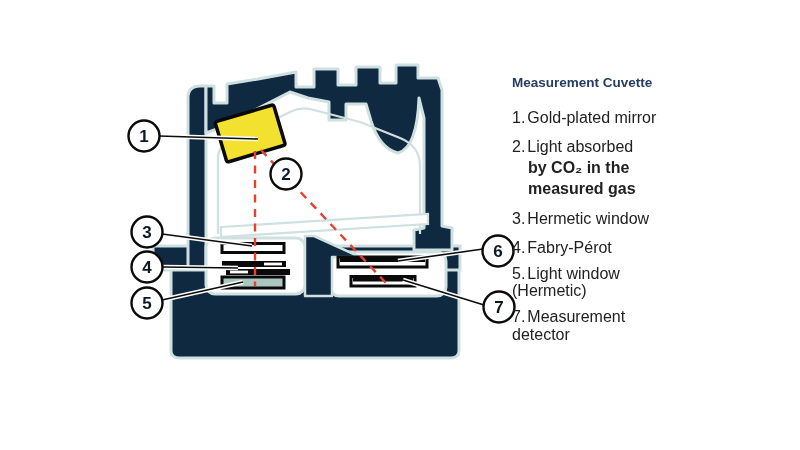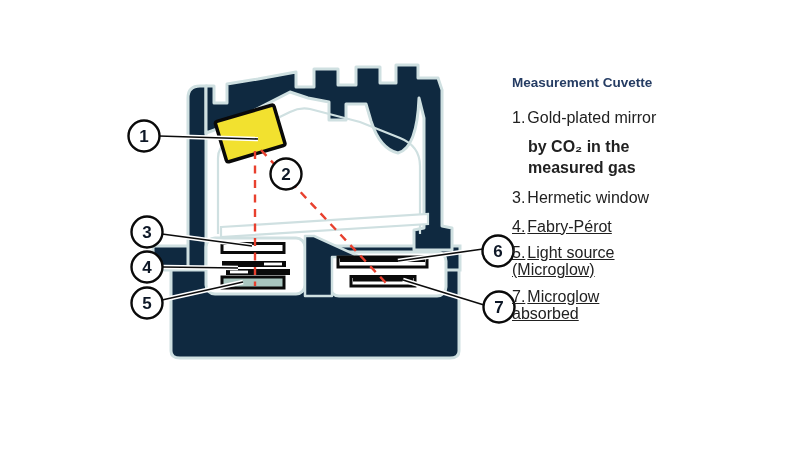--- a/index.html
+++ b/index.html
@@ -13,21 +13,21 @@
     color:#212121;
   }
   .legend-title{
     color:#253c63;font-weight:700;font-size:13.5px;line-height:1.3;
     margin:0 0 16px 0;
   }
   .legend-title span{display:block;}
   .legend-item{font-size:16px;line-height:1.3;margin:0 0 9px 0;}
   .legend-item .row1{display:block;}
   .legend-item .cont{display:block;}
-  .legend-item.tight{line-height:1.08;text-decoration:underline;}
+  .legend-item.tight{line-height:1.08;}
   .legend-item .cont.indent{padding-left:16px;font-weight:bold;}
   .num{padding-right:2px;}
 </style>
 </head>
 <body>
 
 <div id="stage">
 
   <svg id="diagram" width="800" height="450" viewBox="0 0 800 450">
 
@@ -139,37 +139,38 @@
   <div class="legend">
     <h3 class="legend-title">
       <span>Measurement Cuvette</span>
     </h3>
 
     <div class="legend-item">
       <span class="row1"><span class="num">1.</span><span>Gold-plated mirror</span></span>
     </div>
 
     <div class="legend-item">
+      <span class="row1"><span class="num">2.</span><span>Light absorbed</span></span>
       <span class="cont indent">by CO₂ in the</span>
       <span class="cont indent">measured gas</span>
     </div>
 
     <div class="legend-item">
       <span class="row1"><span class="num">3.</span><span>Hermetic window</span></span>
     </div>
 
     <div class="legend-item tight">
       <span class="row1"><span class="num">4.</span><span>Fabry-Pérot</span></span>
     </div>
 
     <div class="legend-item tight">
-      <span class="row1"><span class="num">5.</span><span>Light source</span></span>
-      <span class="cont">(Microglow)</span>
+      <span class="row1"><span class="num">5.</span><span>Light window</span></span>
+      <span class="cont">(Hermetic)</span>
     </div>
 
 
     <div class="legend-item tight">
-      <span class="row1"><span class="num">7.</span><span>Microglow</span></span>
-      <span class="cont">absorbed</span>
+      <span class="row1"><span class="num">7.</span><span>Measurement</span></span>
+      <span class="cont">detector</span>
     </div>
   </div>
 
 </div>
 
 </body></html>

